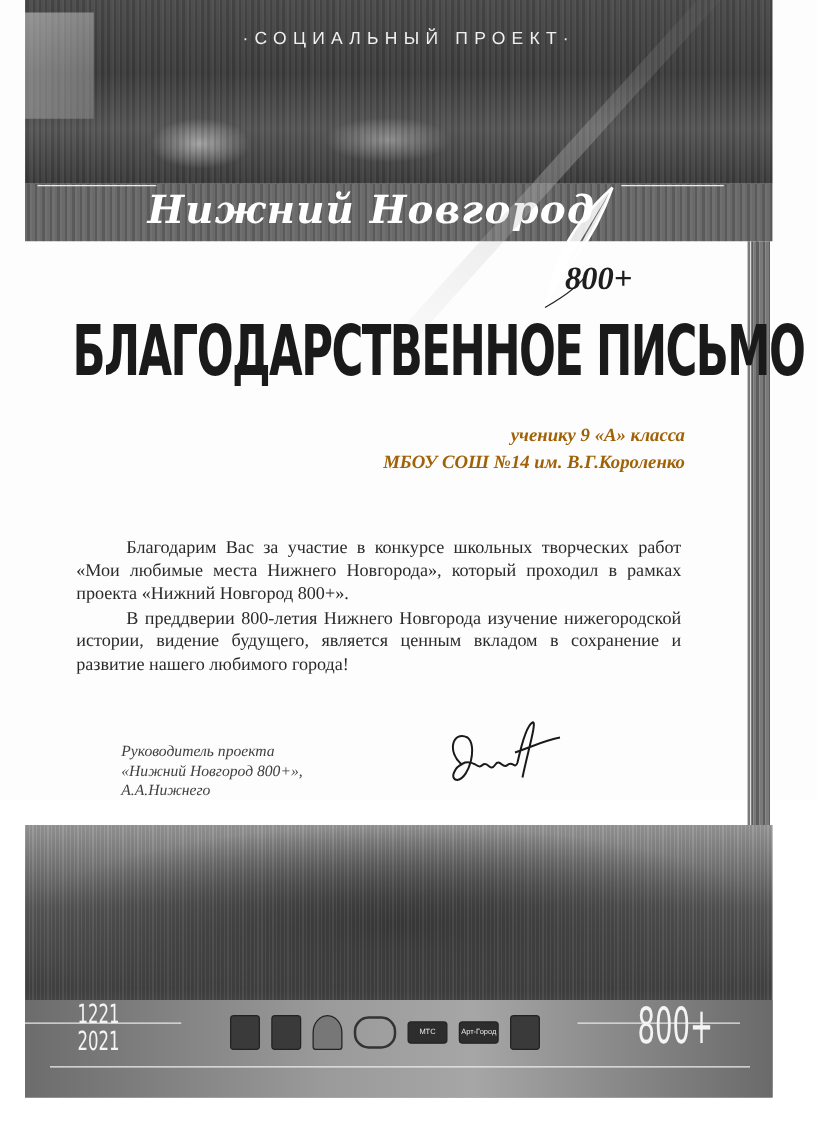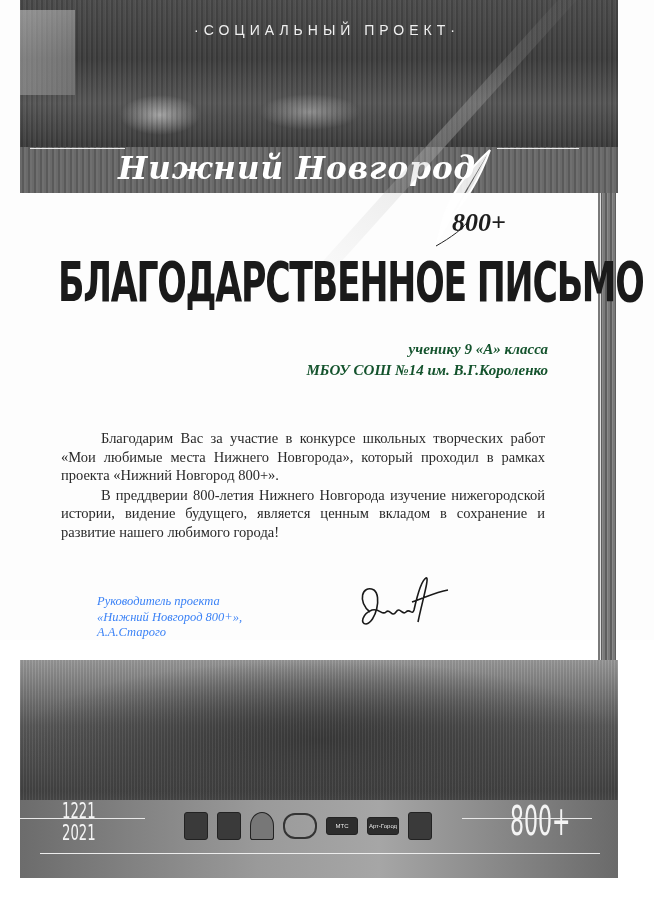--- a/index.html
+++ b/index.html
@@ -20,24 +20,24 @@
   .kicker{position:absolute;left:0;width:654px;top:22px;text-align:center;font-family:"Liberation Sans",sans-serif;font-size:14px;letter-spacing:5px;color:#f0f0f0;}
   .brand{position:absolute;left:118px;top:150px;font-family:"DejaVu Serif",serif;font-style:italic;font-weight:bold;font-size:31px;color:#ffffff;letter-spacing:1px;}
   .quill{position:absolute;left:420px;top:148px;width:80px;height:100px;}
   .eight{position:absolute;left:452px;top:208px;font-family:"Liberation Serif",serif;font-style:italic;font-weight:bold;font-size:26px;color:#1e1e1e;}
   
   .right-border{position:absolute;left:598px;top:193px;width:18px;height:470px;
     background:repeating-linear-gradient(90deg,#7a7a7a 0 2px,#5e5e5e 2px 4px,#8a8a8a 4px 5px);}
   .right-border .inner-line{position:absolute;left:2px;top:0;width:1px;height:100%;background:#e0e0e0;}
   
   .title{position:absolute;left:58px;top:250px;width:490px;text-align:center;font-family:"DejaVu Sans",sans-serif;font-weight:bold;font-size:56px;line-height:64px;color:#1a1a1a;letter-spacing:-2px;transform:scaleX(0.62);transform-origin:left top;white-space:nowrap;width:790px;}
-  .recipient{position:absolute;right:106px;top:339px;text-align:right;font-style:italic;font-weight:bold;font-size:15px;line-height:21px;color:#14532d;}
+  .recipient{position:absolute;right:106px;top:339px;text-align:right;font-style:italic;font-weight:bold;font-size:15px;line-height:21px;color:#a16207;}
   .body{position:absolute;left:60px;top:428px;width:486px;font-size:14.5px;line-height:18.5px;color:#2a2a2a;text-align:justify;}
   .body p{margin:1px;text-indent:40px;}
-  .signer{position:absolute;left:97px;top:594px;font-style:italic;font-size:12.5px;line-height:15.5px;color:#3b82f6;}
+  .signer{position:absolute;left:97px;top:594px;font-style:italic;font-size:12.5px;line-height:15.5px;color:#404040;}
   .signature{position:absolute;left:352px;top:572px;width:100px;height:62px;}
   .stroke{position:absolute;left:300px;top:290px;width:420px;height:14px;background:linear-gradient(90deg,transparent,rgba(190,190,190,0.35),transparent);transform:rotate(-48deg);transform-origin:left center;}
   
   .bottom-photo{position:absolute;left:20px;top:660px;width:598px;height:218px;
     background:
       repeating-linear-gradient(90deg,rgba(255,255,255,0.05) 0 1px,rgba(0,0,0,0.07) 1px 3px),
       radial-gradient(ellipse 300px 80px at 300px 80px,#3a3a3a,transparent),
       linear-gradient(180deg,#9a9a9a 0%,#5a5a5a 30%,#444 60%,#707070 100%);}
   .bottom-band{position:absolute;left:20px;top:800px;width:598px;height:78px;background:linear-gradient(90deg,#6c6c6c,#9a9a9a 40%,#a6a6a6 60%,#6a6a6a);}
   .arch-l,.arch-r{position:absolute;top:818px;height:1px;background:#e8e8e8;}
@@ -86,21 +86,21 @@
   </div>
 
   <div class="body">
     <p>Благодарим Вас за участие в конкурсе школьных творческих работ «Мои любимые места Нижнего Новгорода», который проходил в рамках проекта «Нижний Новгород 800+».</p>
     <p>В преддверии 800-летия Нижнего Новгорода изучение нижегородской истории, видение будущего, является ценным вкладом в сохранение и развитие нашего любимого города!</p>
   </div>
 
   <div class="signer">
     <div>Руководитель проекта</div>
     <div>«Нижний Новгород 800+»,</div>
-    <div>А.А.Старого</div>
+    <div>А.А.Нижнего</div>
   </div>
 
   <svg class="signature" viewBox="0 0 100 62">
     <path d="M18 40 C5 30 10 12 22 18 C30 24 24 50 14 52 C8 52 10 42 20 38 C28 36 30 44 34 40 C38 36 40 46 44 40 C48 34 50 44 54 40 C58 36 60 44 62 38 C66 20 70 8 74 6 C78 4 70 30 66 50 M60 30 C72 26 84 20 96 18" stroke="#1a1a1a" stroke-width="1.6" fill="none"></path>
   </svg>
 
   <div class="bottom-photo"></div>
   <div class="bottom-band"></div>
   <div class="arch-l"></div>
   <div class="arch-r"></div>

